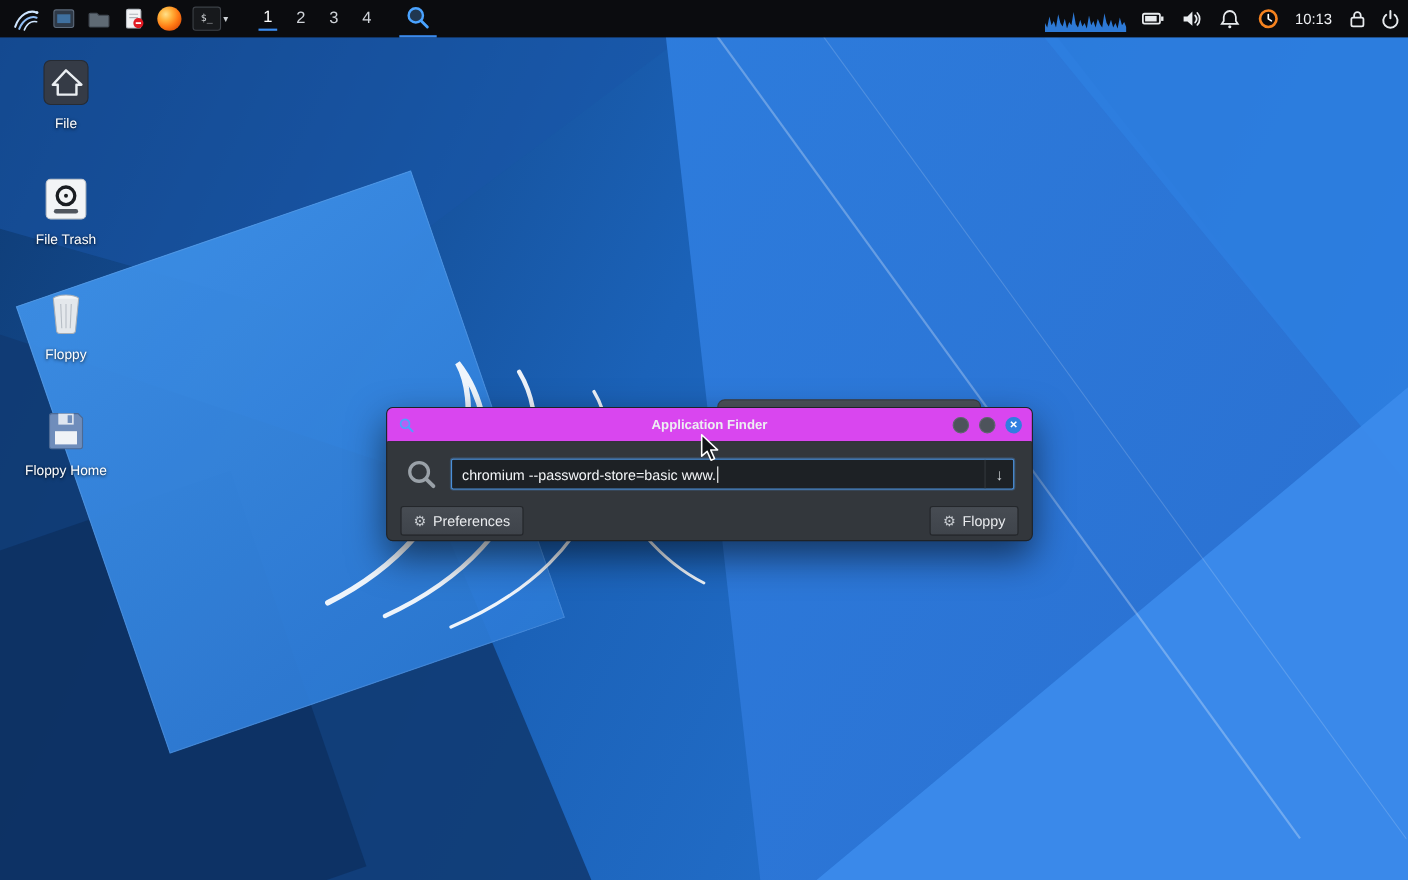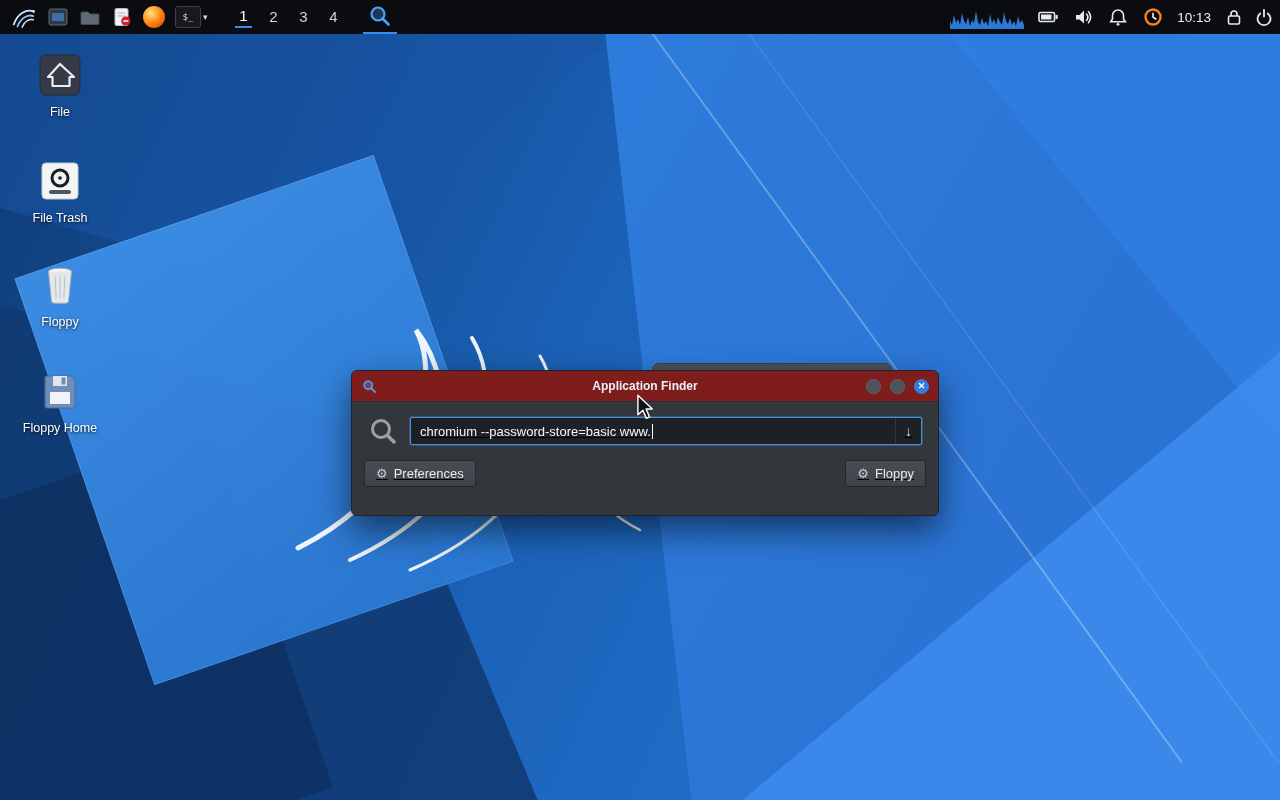--- a/index.html
+++ b/index.html
@@ -44,28 +44,28 @@
   
   .dicon{position:absolute;left:12px;width:96px;display:flex;flex-direction:column;align-items:center;gap:7px;z-index:2;}
   .dicon .lbl{font-size:12.5px;color:#ffffff;text-shadow:0 1px 3px rgba(0,0,0,.9);white-space:nowrap;}
   
   .ghost{position:absolute;left:652px;top:363px;width:240px;height:26px;background:#4c525a;
     border:1px solid #3a3f45;border-radius:7px 7px 0 0;z-index:5;box-sizing:border-box;}
   .finder{position:absolute;left:351px;top:370px;width:588px;z-index:6;
     background:#33373c;border:1px solid #1f2226;border-radius:6px;
     box-shadow:0 14px 34px rgba(0,0,0,.55);box-sizing:border-box;}
   .tbar{height:30px;display:flex;align-items:center;position:relative;
-    background:#7f1d1d;border-bottom:1px solid #2a2d32;border-radius:5px 5px 0 0;}
+    background:#d946ef;border-bottom:1px solid #2a2d32;border-radius:5px 5px 0 0;}
   .tbar .licon{position:absolute;left:10px;display:flex;}
   .title{flex:1;text-align:center;font-size:12px;font-weight:bold;color:#edeff2;}
   .controls{position:absolute;right:9px;display:flex;gap:9px;align-items:center;}
   .cbtn{width:15px;height:15px;border-radius:50%;background:#4d535b;border:1px solid #5e656e;box-sizing:border-box;}
   .cbtn.close{background:#2f7fe0;border-color:#2f7fe0;color:#fff;font-size:9px;font-weight:bold;
     display:flex;align-items:center;justify-content:center;line-height:1;}
-  .fbody{padding:10px 12px 28px;text-decoration:underline;}
+  .fbody{padding:10px 12px 4px;}
   .row1{display:flex;align-items:center;gap:12px;padding:4px 4px 0;}
   .entry{flex:1;height:28px;background:#1d2125;border:1px solid #4a90d9;
     box-shadow:0 0 0 1px rgba(74,144,217,.35);border-radius:2px;display:flex;align-items:center;
     color:#f4f6f8;font-size:13px;padding-left:9px;box-sizing:border-box;}
   .tcaret{width:1px;height:15px;background:#ffffff;margin-left:1px;animation:blink 1.1s steps(1) infinite;}
   @keyframes blink{50%{opacity:0;}}
   .combo{margin-left:auto;height:100%;display:flex;align-items:center;padding:0 9px;
     color:#d6dade;font-size:14px;border-left:1px solid #32373c;}
   .row2{display:flex;justify-content:space-between;margin-top:14px;}
   .btn{display:flex;align-items:center;gap:6px;background:linear-gradient(#474c53,#3f444b);

